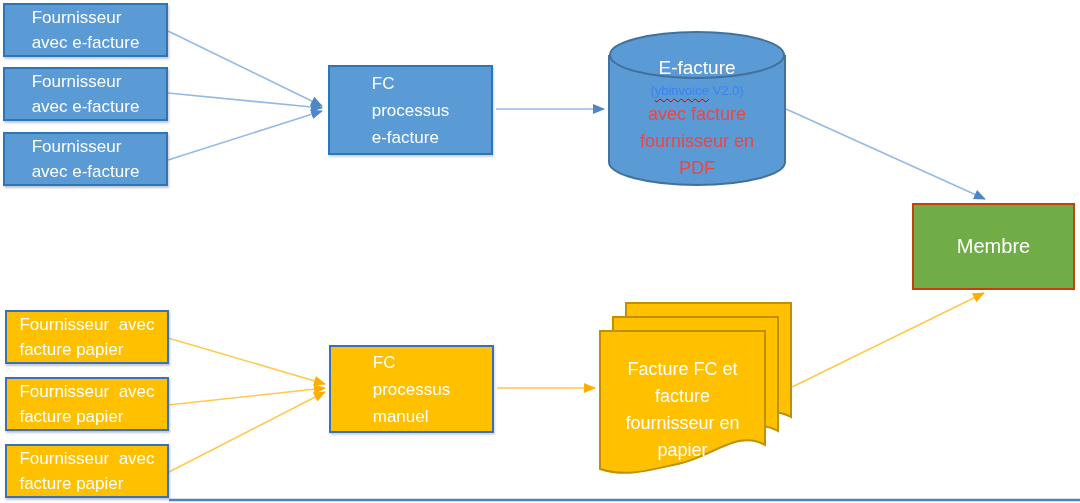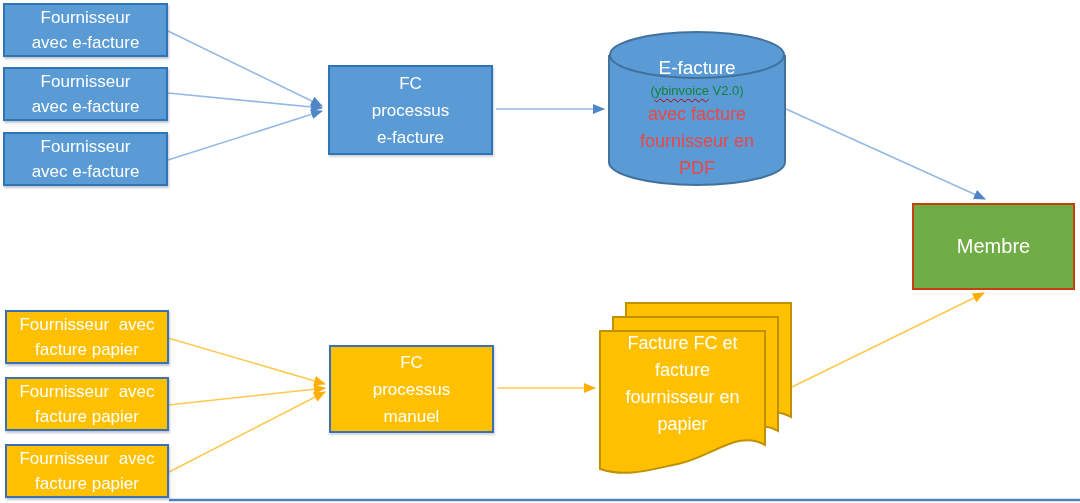--- a/index.html
+++ b/index.html
@@ -3,21 +3,21 @@
 <meta charset="utf-8">
 <style>
   html,body{margin:0;padding:0;background:#fff;}
   .stage{
     position:relative;width:1080px;height:503px;background:#ffffff;
     font-family:"Liberation Sans", sans-serif;overflow:hidden;
   }
   .stage svg.canvas{position:absolute;left:0;top:0;}
   .node{
     position:absolute;display:flex;align-items:center;justify-content:center;
-    box-sizing:border-box;text-align:center;color:#fff;
+    box-sizing:border-box;color:#fff;
   }
   .label{white-space:pre-wrap;color:#fff;}
   .supplier-blue{
     background:#5B9BD5;border:2px solid #2E75B6;left:3px;width:165px;height:54px;
     box-shadow:1px 2px 2px rgba(120,130,150,.45);
     font-size:17px;line-height:25px;
   }
   .supplier-orange{
     background:#FFC000;border:2px solid #3B6FB6;left:5px;width:164px;height:54px;
     box-shadow:1px 2px 2px rgba(120,130,150,.45);
@@ -36,28 +36,28 @@
   .member{
     background:#70AD47;border:2px solid #c2410c;left:912px;top:203px;width:163px;height:87px;
     font-size:20px;
   }
   .cyl-text{
     position:absolute;left:609px;top:38px;width:176px;height:147px;
     display:flex;flex-direction:column;align-items:center;justify-content:flex-start;
     padding-top:16px;box-sizing:border-box;text-align:center;
   }
   .cyl-line1{font-size:19px;line-height:27px;color:#fff;}
-  .cyl-line2{font-size:13px;line-height:20px;color:#15803d;}
+  .cyl-line2{font-size:13px;line-height:20px;color:#3b82f6;}
   .cyl-line3{font-size:18px;line-height:27px;color:#ef4444;white-space:pre-wrap;}
   .wavy{
     text-decoration-line:underline;text-decoration-style:wavy;
     text-decoration-color:#C00000;text-decoration-thickness:1px;text-underline-offset:3px;
   }
   .doc-text{
-    position:absolute;left:600px;top:318px;width:165px;height:132px;
+    position:absolute;left:600px;top:344px;width:165px;height:132px;
     display:flex;align-items:center;justify-content:center;text-align:center;
     font-size:18px;line-height:27px;
   }
 </style>
 </head>
 <body>
 
 <div class="stage">
 
   <svg class="canvas" width="1080" height="503" viewBox="0 0 1080 503">

